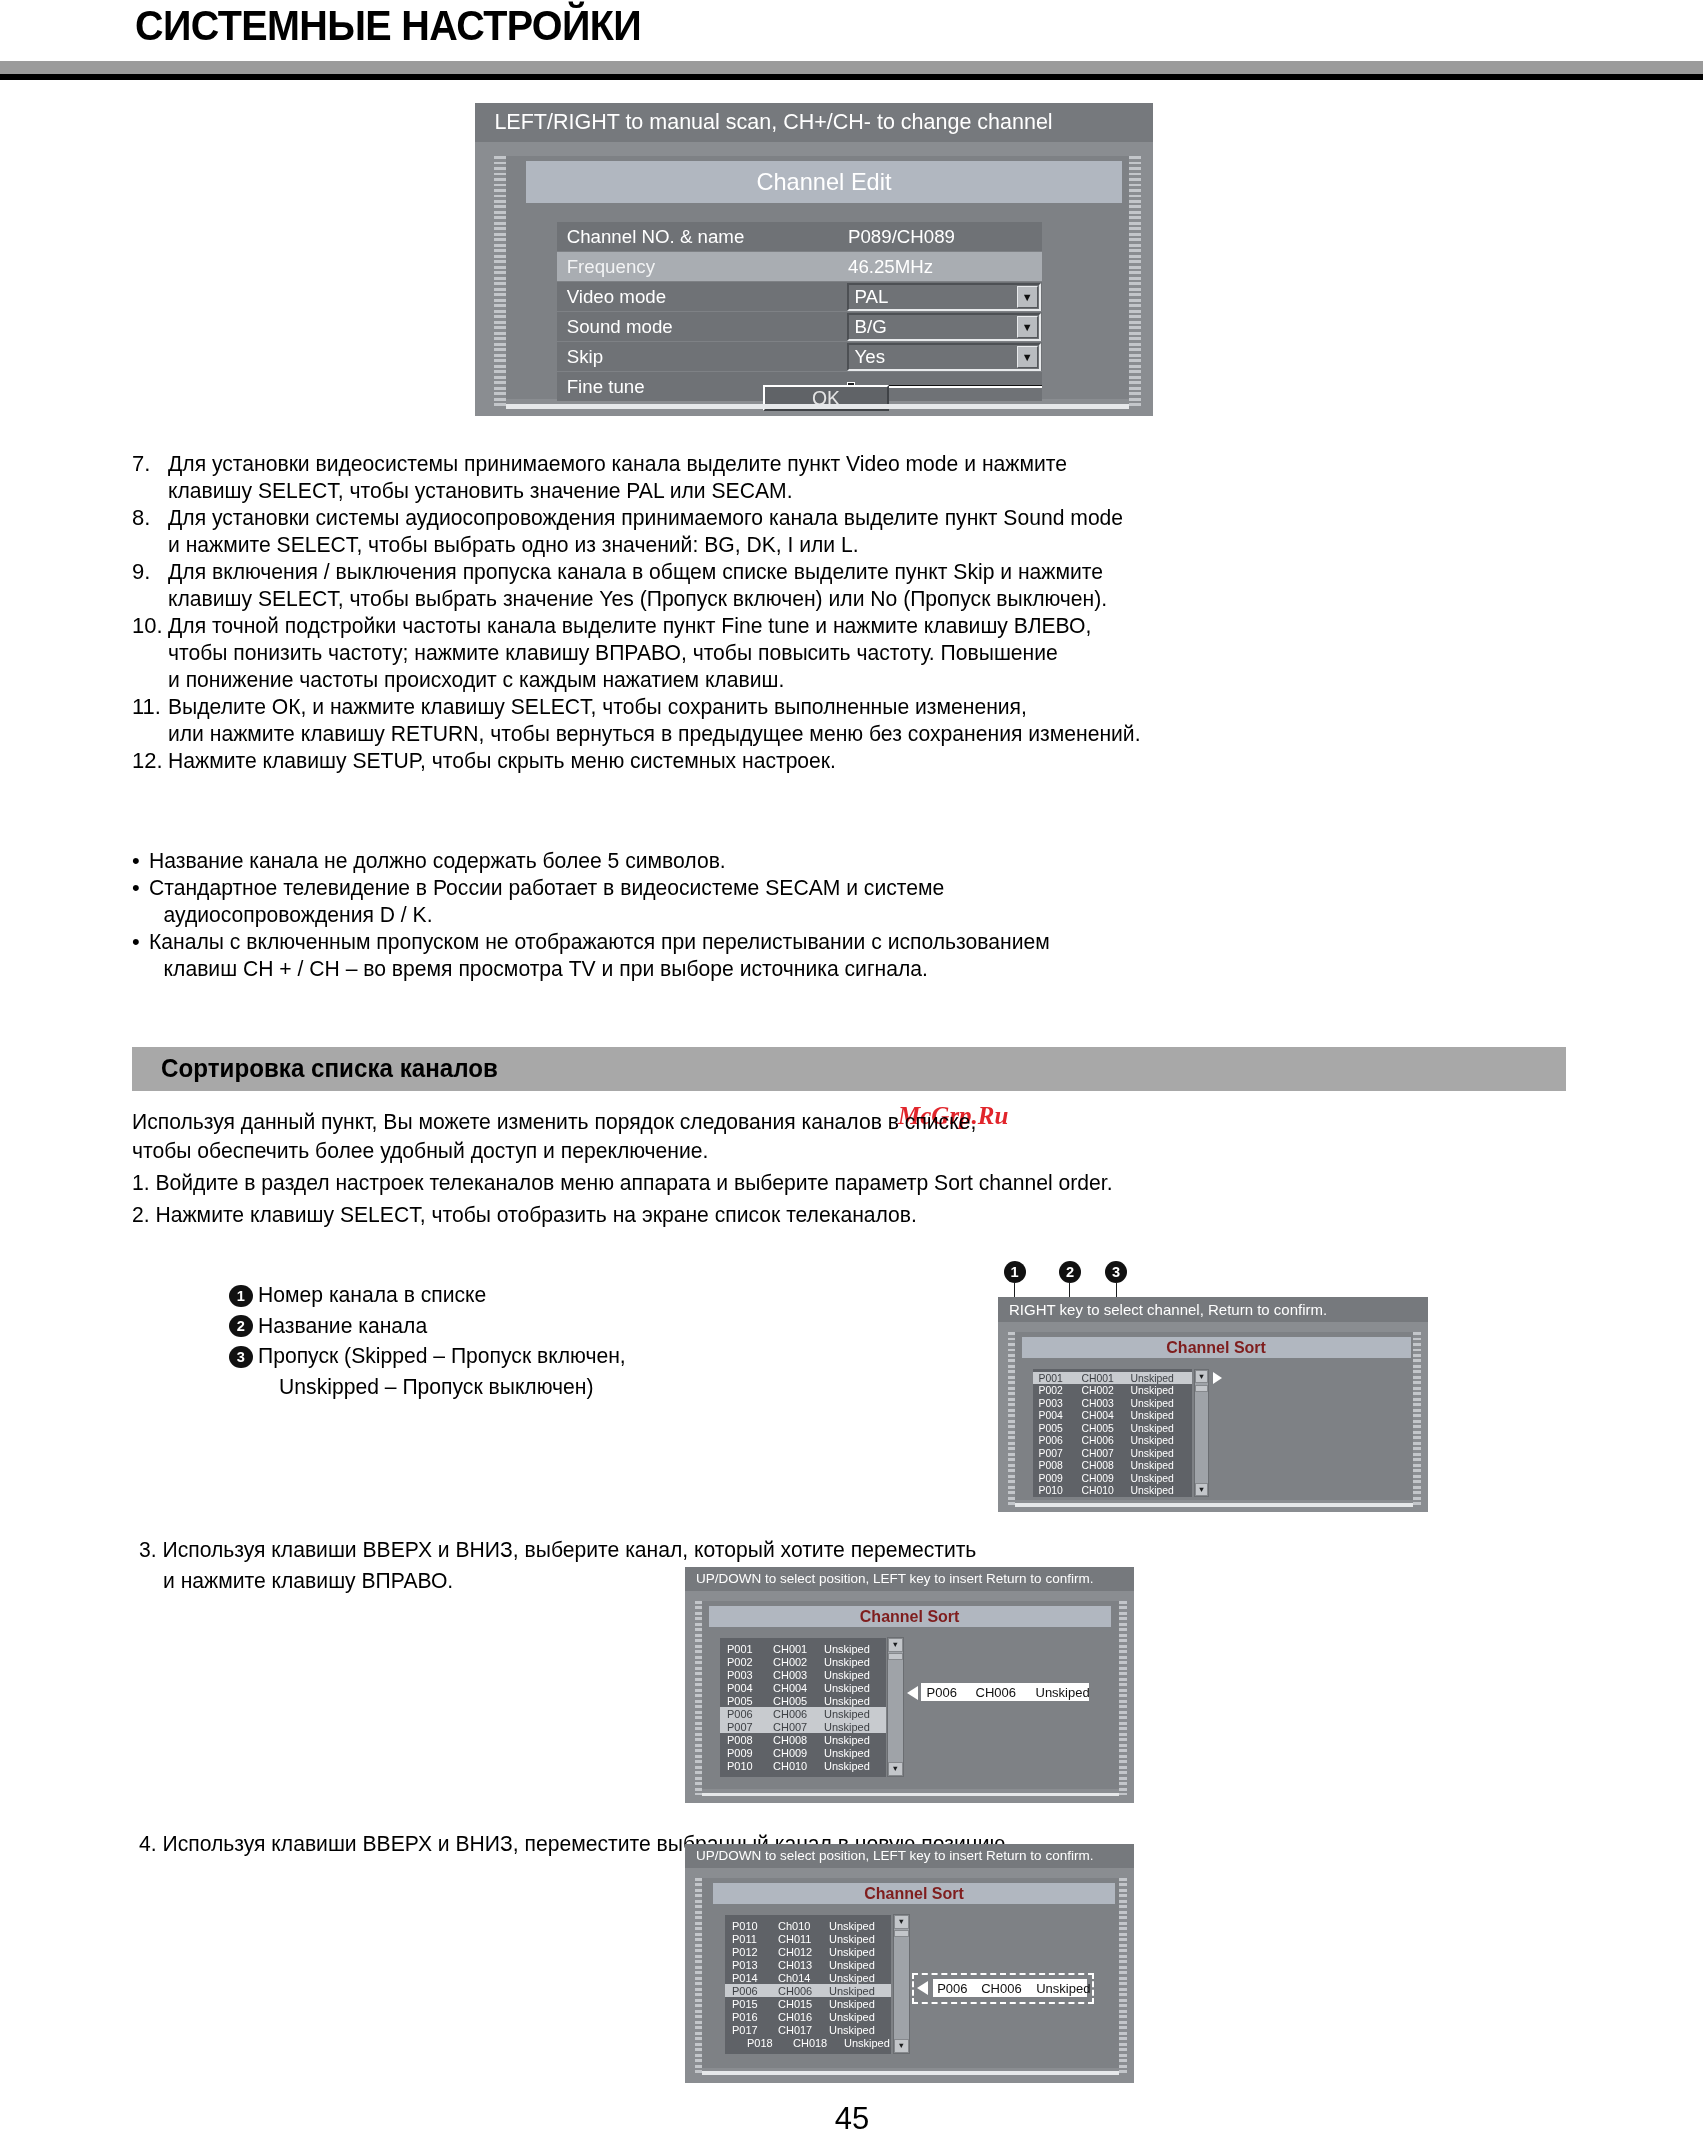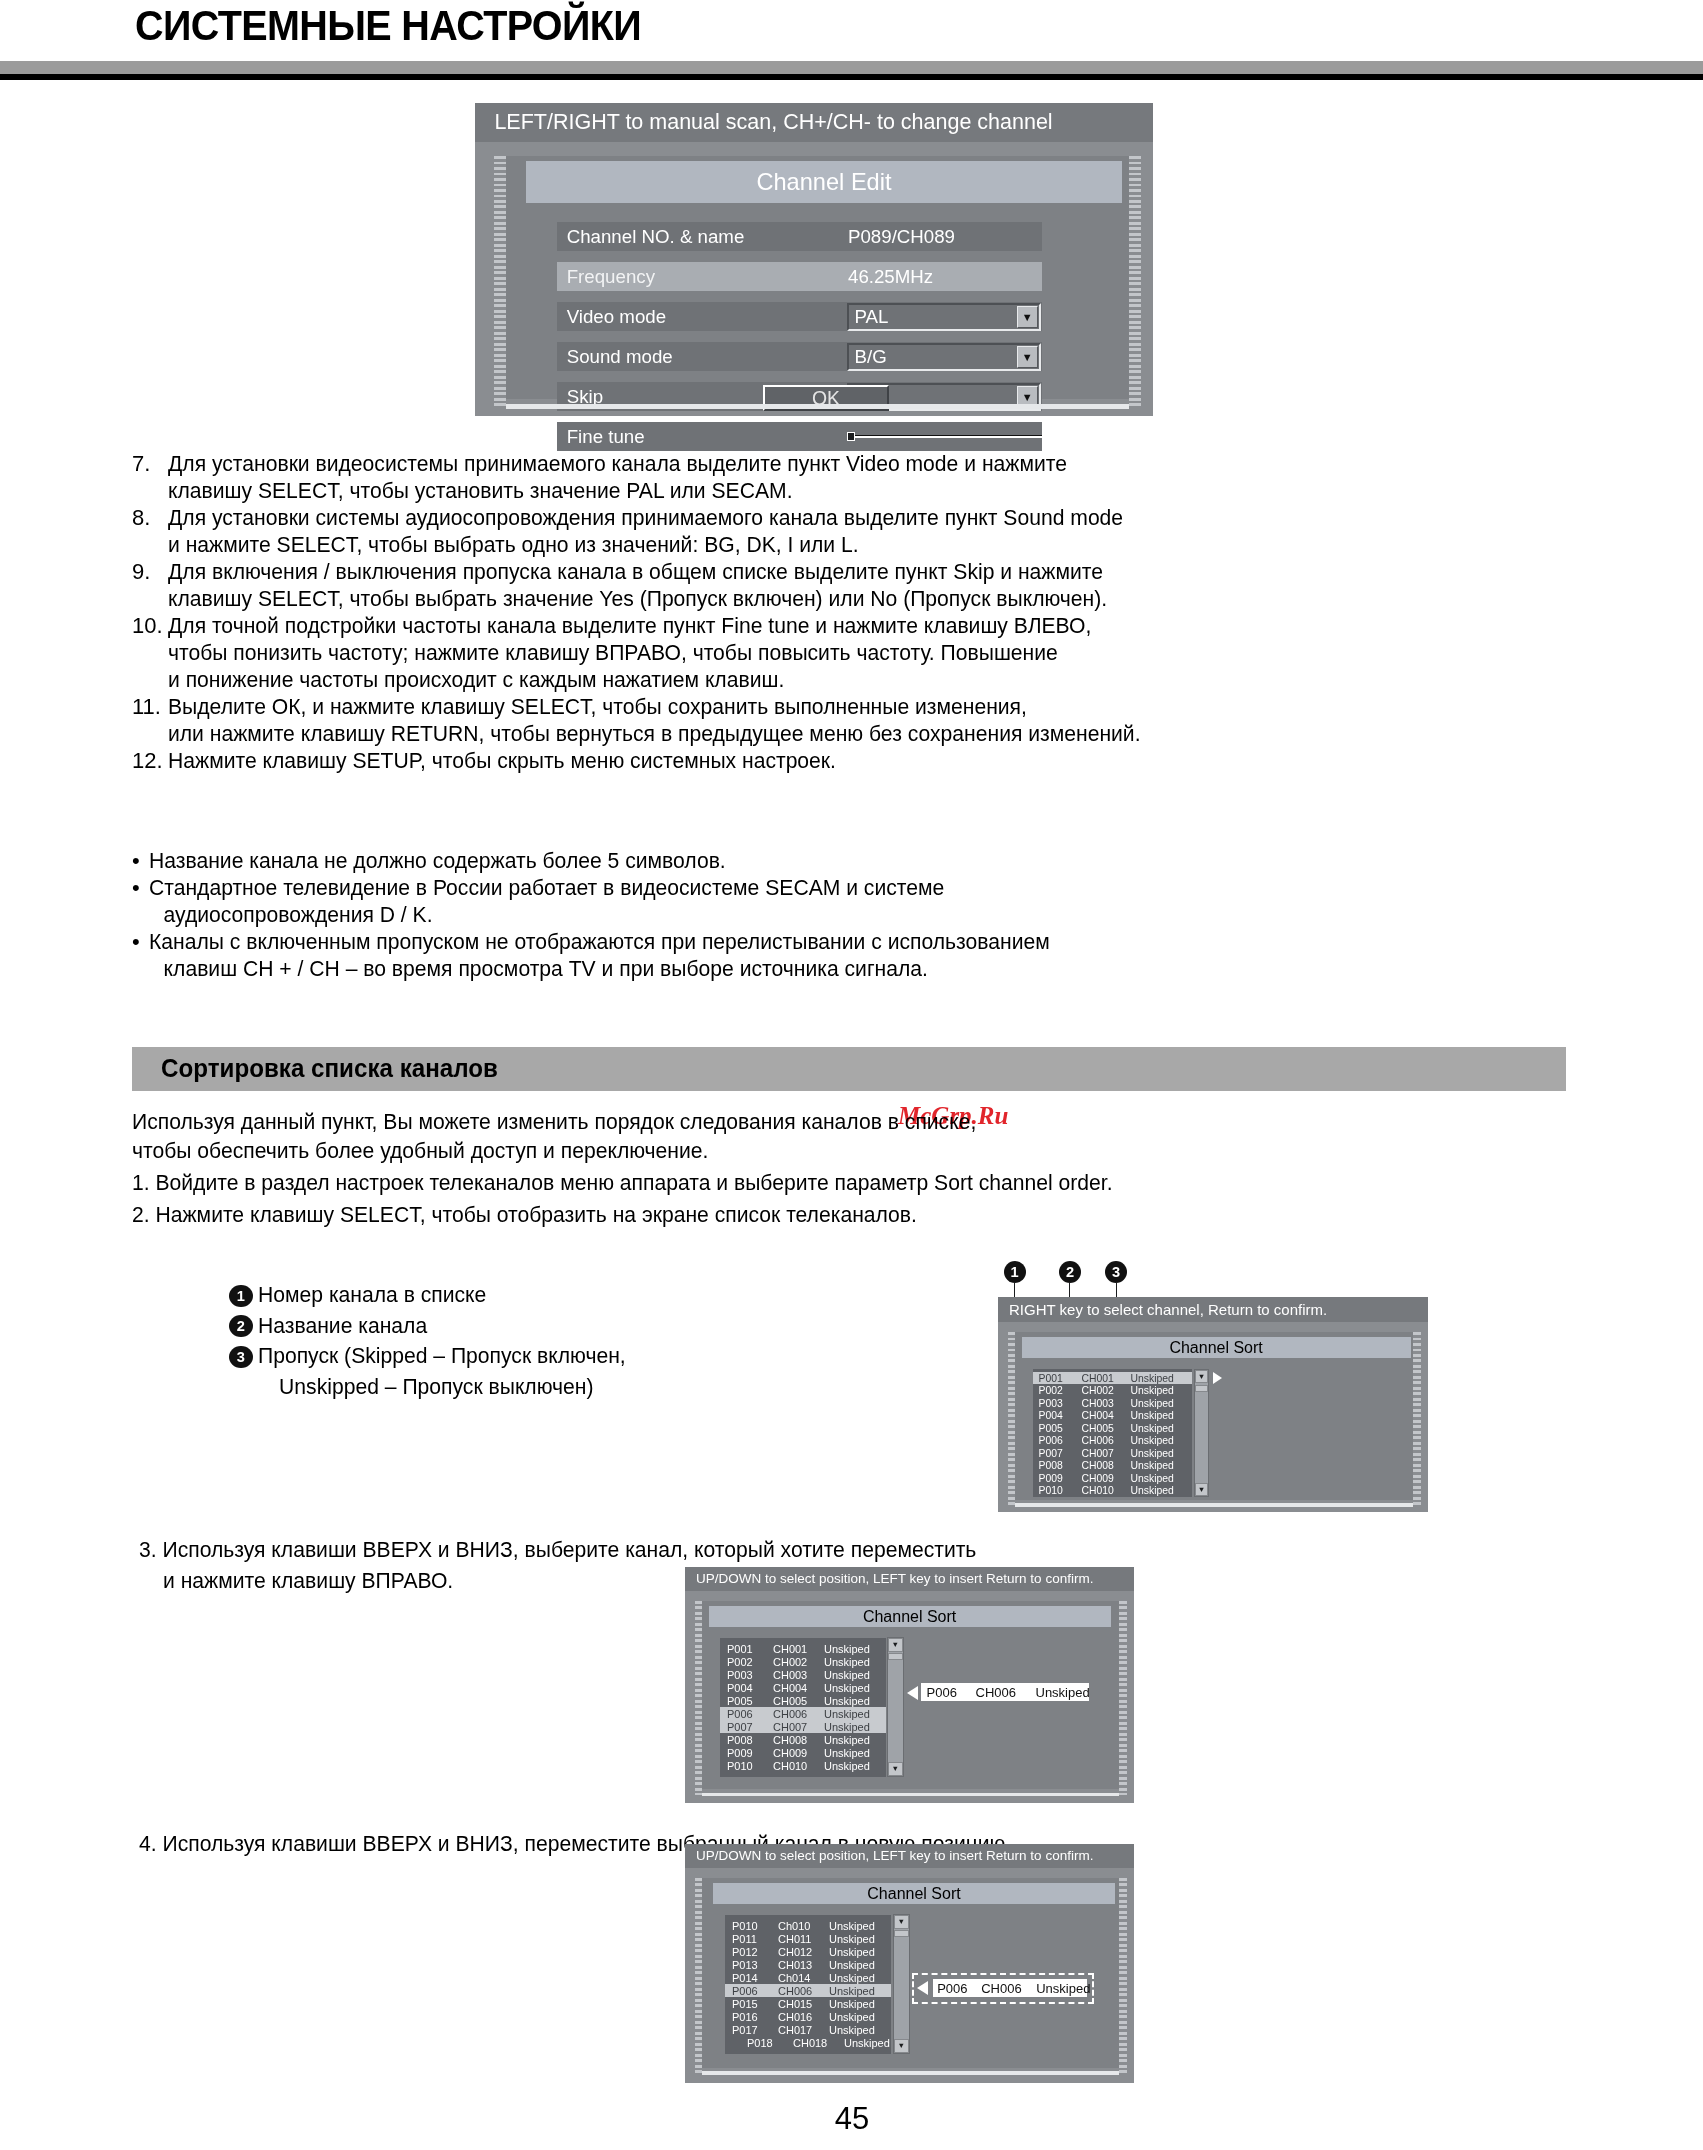--- a/index.html
+++ b/index.html
@@ -103,21 +103,21 @@
   #ce-body .stripe-l { left: 19.4px; width: 11.8px; top: 9.7px; bottom: 8.3px; }
   #ce-body .stripe-r { right: 11.8px; width: 11.8px; top: 9.7px; bottom: 8.3px; }
   #ce-inner { left: 31px; top: 9.7px; right: 23.6px; bottom: 16.6px; }
   #ce-caption { left: 51px; top: 15.2px; width: 596px; height: 42px; font-size: 23.6px; }
   #ce-bottom-hl { left: 31px; bottom: 7px; right: 23.6px; height: 4.9px; }
 
   .ce-rows { position: absolute; left: 82px; top: 76px; width: 485px; }
   .ce-row {
     position: relative;
     height: 29px;
-    margin-bottom: 11px;
+    margin-bottom: 1px;
     background: #6f7276;
     display: flex;
     align-items: center;
   }
   .ce-row.hl { background: #a9adb2; }
   .ce-label { font-size: 18.7px; color: #ffffff; padding-left: 9.7px; }
   .ce-row.hl .ce-label { color: #f2f3f4; }
   .ce-value-plain {
     position: absolute; left: 291px; font-size: 18.7px; color: #ffffff;
   }
@@ -251,22 +251,22 @@
 
   
   .cs-hint {
     position: absolute; left: 0; top: 0;
     background: #76797d; color: #fff;
     display: flex; align-items: center;
   }
   .cs-body { position: absolute; background: #8a8d91; }
   .cs-inner { position: absolute; background: #7e8185; }
   .cs-caption {
-    position: absolute; background: #b1b7c0; color: #000000;
-    text-align: center; display: flex; align-items: center; justify-content: center;
+    position: absolute; background: #b1b7c0; color: #7f1d1d;
+    text-align: center; display: flex; align-items: center; justify-content: center; font-weight: bold;
   }
   .cs-list {
     position: absolute;
     background: #5f6267;
   }
   .cs-rows { position: absolute; left: 0; right: 0; top: 0; }
   .cs-row {
     display: grid;
     color: #fff;
     align-items: center;

